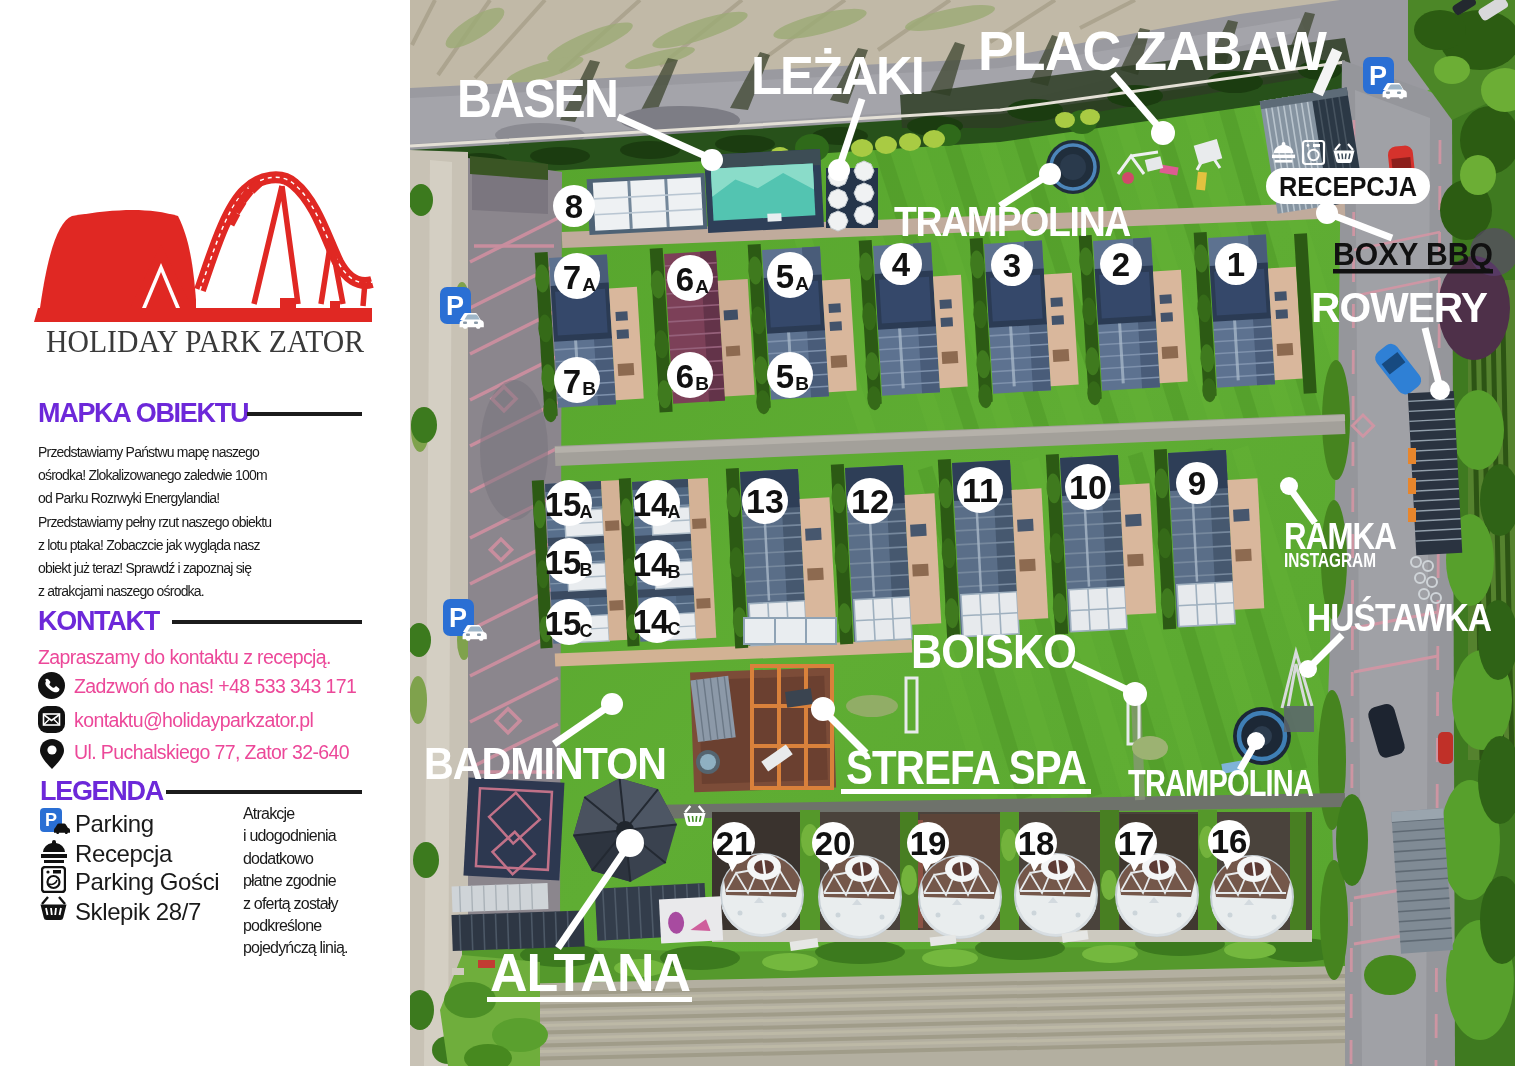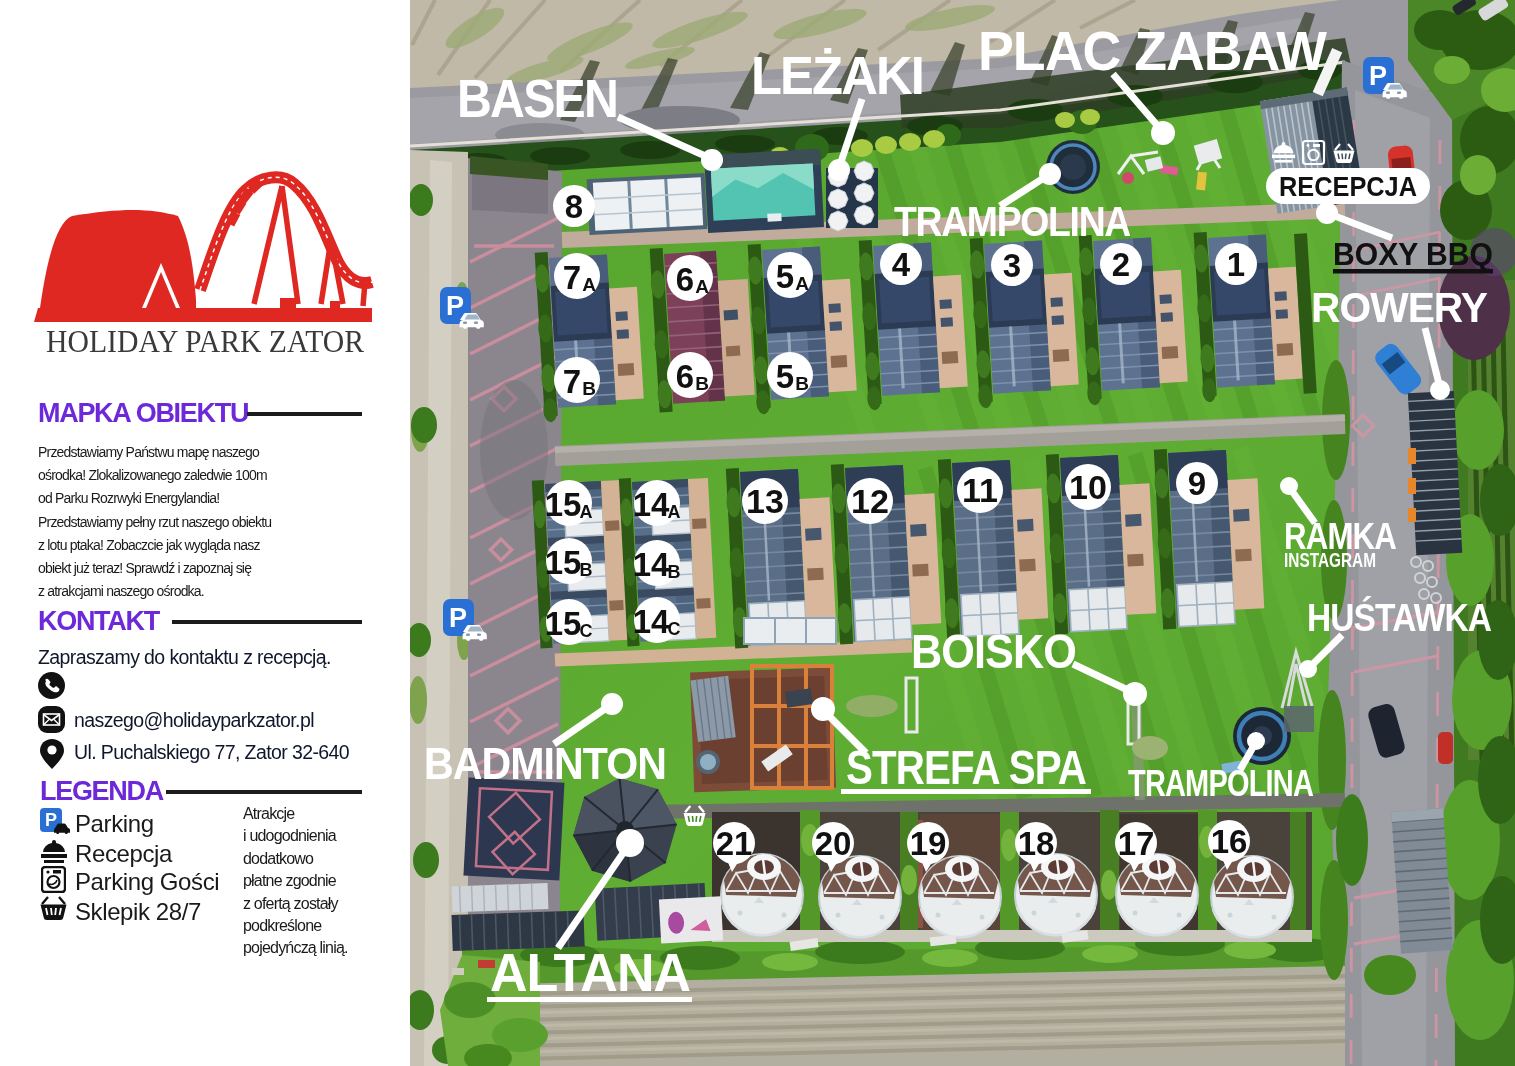--- a/index.html
+++ b/index.html
@@ -2,21 +2,21 @@
 <html><head>
 <meta charset="utf-8">
 <style>
 html,body{margin:0;padding:0}
 body{width:1515px;height:1066px;overflow:hidden;font-family:"Liberation Sans",sans-serif;background:#fff}
 #page{position:relative;width:1515px;height:1066px;background:#fff}
 #panel{position:absolute;left:0;top:0;width:410px;height:880px;background:#fff;color:#141414}
 .h1{font-weight:bold;font-size:27px;letter-spacing:-1.3px;color:#6d28d9;position:absolute}
 .hline{position:absolute;height:4px;background:#1c1c1c}
 .para{position:absolute;font-size:14px;line-height:23.2px;color:#1a1a1a;letter-spacing:-0.8px;white-space:nowrap}
-.crow{position:absolute;font-size:19.5px;color:#0f172a;letter-spacing:-0.6px;white-space:nowrap}
+.crow{position:absolute;font-size:19.5px;color:#ec4899;letter-spacing:-0.6px;white-space:nowrap}
 .lrow{position:absolute;font-size:24px;color:#1a1a1a;letter-spacing:-0.4px;white-space:nowrap}
 </style>
 </head>
 <body>
 <div id="page">
 <div id="panel">
 
   <svg style="position:absolute;left:30px;top:160px" width="350" height="200" viewBox="0 0 350 200">
 
     <path d="M 10,148 C 18,92 28,62 42,56 C 90,48 120,48 148,56 C 158,76 163,100 166,140 L 166,148 Z" fill="#e02823"></path>
@@ -50,28 +50,29 @@
   <div class="para" style="left:38px;top:441px">Przedstawiamy Państwu mapę naszego<br>ośrodka! Zlokalizowanego zaledwie 100m<br>od Parku Rozrwyki Energylandia!<br>Przedstawiamy pełny rzut naszego obiektu<br>z lotu ptaka! Zobaczcie jak wygląda nasz<br>obiekt już teraz! Sprawdź i zapoznaj się<br>z atrakcjami naszego ośrodka.</div>
 
   <div class="h1" style="left:38px;top:606px">KONTAKT</div>
   <div class="hline" style="left:172px;top:620px;width:190px"></div>
   <div class="crow" style="left:38px;top:646px">Zapraszamy do kontaktu z recepcją.</div>
 
   <svg style="position:absolute;left:38px;top:672px" width="27" height="27" viewBox="0 0 27 27">
     <circle cx="13.5" cy="13.5" r="13.5" fill="#111"></circle>
     <path d="M 8,7 c 1,-1 2.5,-1 3,0 l 1.5,2.2 c .5,.8 .2,1.6 -.5,2.2 c -.6,.5 -.7,1 -.2,1.8 c .7,1.1 1.6,2 2.7,2.7 c .8,.5 1.3,.4 1.8,-.2 c .6,-.7 1.4,-1 2.2,-.5 L 20,17 c 1,.7 1,2 0,3 c -1.2,1.2 -3.2,1.3 -5,.3 c -2.8,-1.6 -5.1,-3.9 -6.7,-6.7 c -1,-1.8 -.9,-3.8 .3,-5 z" fill="#fff" transform="rotate(-8 13 13)"></path>
   </svg>
+  <div class="crow" style="left:74px;top:675px">Zadzwoń do nas! +48 533 343 171</div>
 
   <svg style="position:absolute;left:38px;top:706px" width="27" height="27" viewBox="0 0 27 27">
     <rect x="0" y="0" width="27" height="27" rx="9" fill="#111"></rect>
     <rect x="5.5" y="8" width="16" height="11" fill="none" stroke="#fff" stroke-width="1.6"></rect>
     <path d="M 5.5,8.5 L 13.5,14.5 L 21.5,8.5" fill="none" stroke="#fff" stroke-width="1.6"></path>
     <path d="M 6,18.5 L 11,13.5 M 21,18.5 L 16,13.5" fill="none" stroke="#fff" stroke-width="1.4"></path>
   </svg>
-  <div class="crow" style="left:74px;top:709px">naszego@holidayparkzator.pl</div>
+  <div class="crow" style="left:74px;top:709px">kontaktu@holidayparkzator.pl</div>
 
   <svg style="position:absolute;left:38px;top:738px" width="28" height="32" viewBox="0 0 28 32">
     <path d="M 14,1 C 7,1 2,6 2,12.5 C 2,18 8,25 14,31 C 20,25 26,18 26,12.5 C 26,6 21,1 14,1 Z" fill="#111"></path>
     <circle cx="14" cy="12" r="4.6" fill="#fff"></circle>
   </svg>
   <div class="crow" style="left:74px;top:741px">Ul. Puchalskiego 77, Zator 32-640</div>
 
   <div class="h1" style="left:40px;top:776px">LEGENDA</div>
   <div class="hline" style="left:166px;top:790px;width:196px"></div>
 

